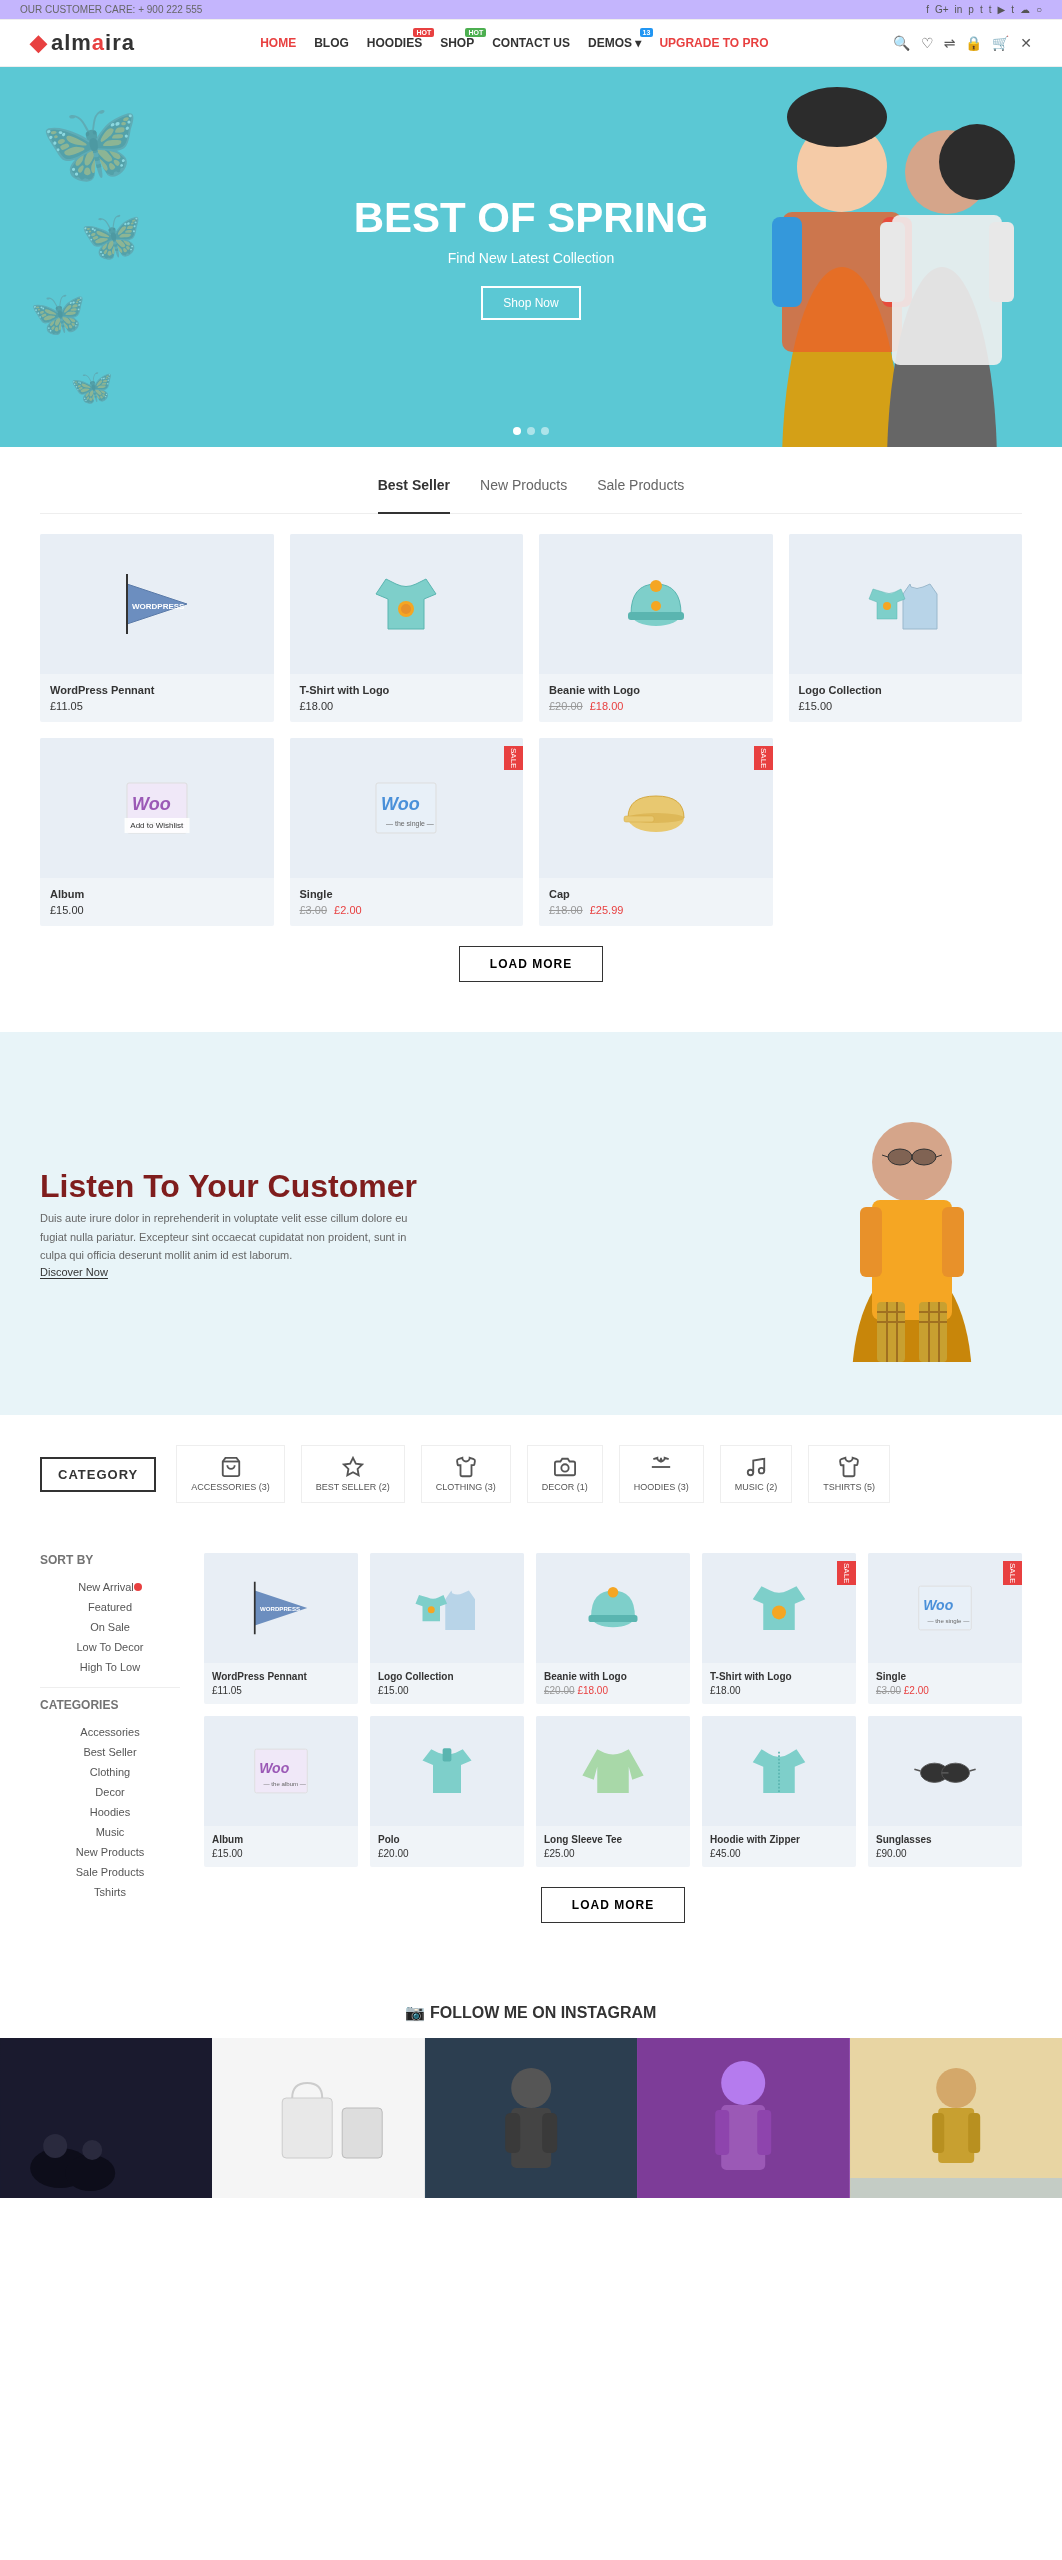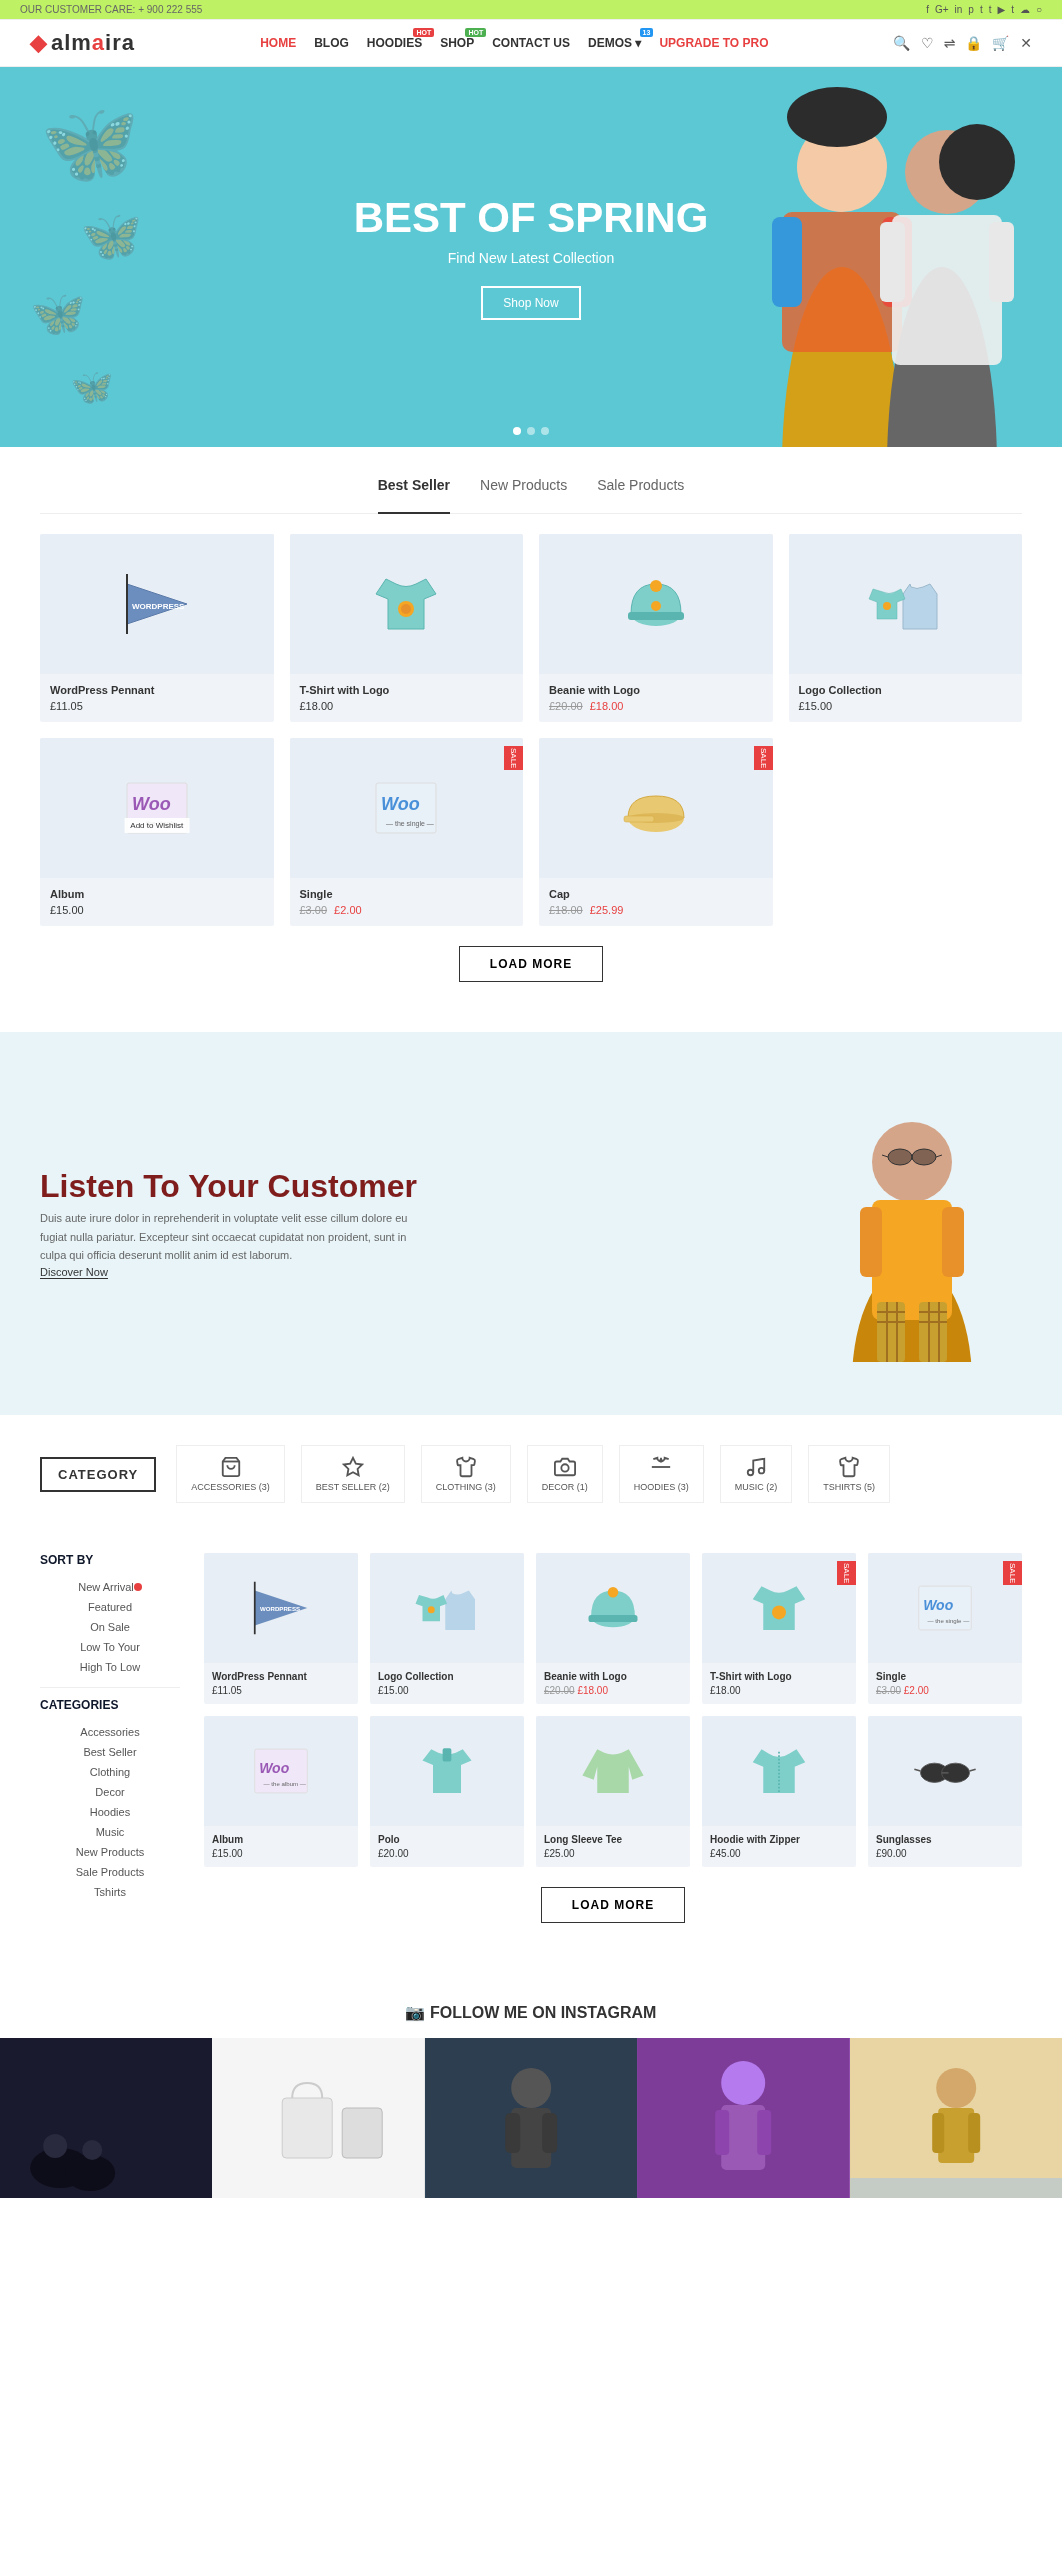--- a/index.html
+++ b/index.html
@@ -1,20 +1,20 @@
 <!DOCTYPE html>
 <html><head>
   <meta charset="utf-8">
   <style>
     * { margin: 0; padding: 0; box-sizing: border-box; }
     body { font-family: Arial, sans-serif; font-size: 12px; color: #333; background: #fff; width: 1062px; }
 
     
     .top-bar {
-      background: #bef264;
+      background: #c4b5fd;
       border-bottom: 1px solid #eee;
       padding: 4px 20px;
       display: flex;
       justify-content: space-between;
       align-items: center;
       font-size: 10px;
       color: #666;
     }
     .top-bar-social { display: flex; gap: 6px; align-items: center; }
     .top-bar-social span { font-size: 10px; color: #555; cursor: pointer; }
@@ -192,21 +192,21 @@
       min-width: 70px;
       font-size: 9px;
       color: #555;
       background: #fff;
     }
     .category-tab svg { width: 22px; height: 22px; }
 
     
     .shop-section { padding: 0 40px 30px; display: flex; gap: 24px; }
     .shop-sidebar { width: 140px; flex-shrink: 0; }
-    .sidebar-section-title { font-size: 12px; font-weight: bold; color: #0f172a; margin-bottom: 10px; }
+    .sidebar-section-title { font-size: 12px; font-weight: bold; color: #737373; margin-bottom: 10px; }
     .sidebar-item { display: flex; align-items: center; justify-content: center; padding: 4px 0; font-size: 11px; color: #555; cursor: pointer; }
     .sidebar-item .dot { width: 8px; height: 8px; border-radius: 50%; background: #e84040; }
     .sidebar-divider { height: 1px; background: #eee; margin: 10px 0; }
 
     .shop-products { flex: 1; }
     .shop-products-grid { display: grid; grid-template-columns: repeat(5, 1fr); gap: 12px; }
     .shop-product-card {
       background: #f0f4f8;
       border-radius: 2px;
       position: relative;
@@ -582,21 +582,21 @@
       <span>New Arrival</span>
       <span class="dot"></span>
     </div>
     <div class="sidebar-item">
       <span>Featured</span>
     </div>
     <div class="sidebar-item">
       <span>On Sale</span>
     </div>
     <div class="sidebar-item">
-      <span>Low To Your</span>
+      <span>Low To Decor</span>
     </div>
     <div class="sidebar-item">
       <span>High To Low</span>
     </div>
 
     <div class="sidebar-divider"></div>
 
     <div class="sidebar-section-title">CATEGORIES</div>
     <div class="sidebar-item">
         <span>Accessories</span>

